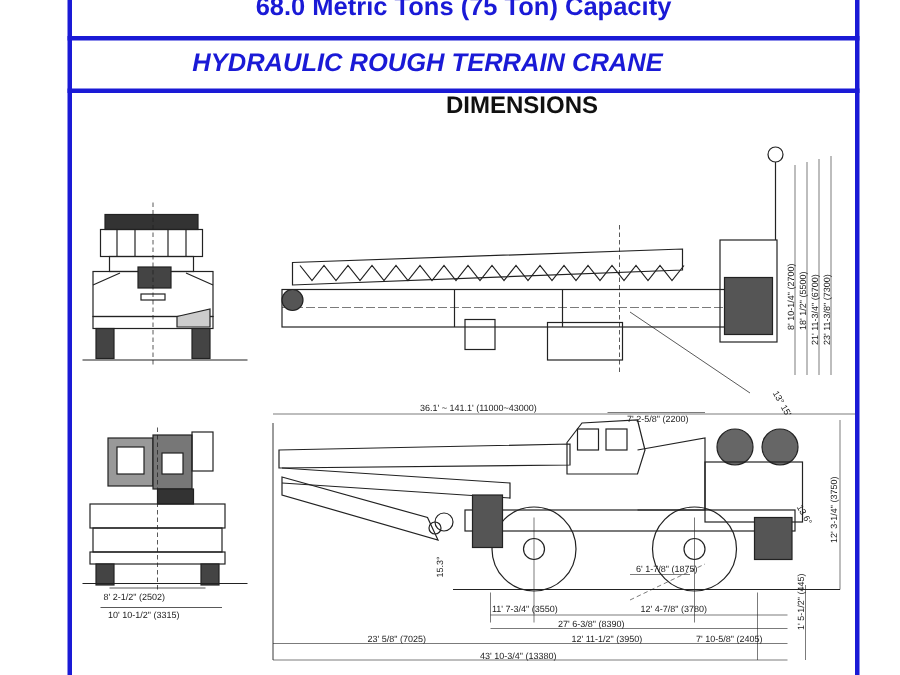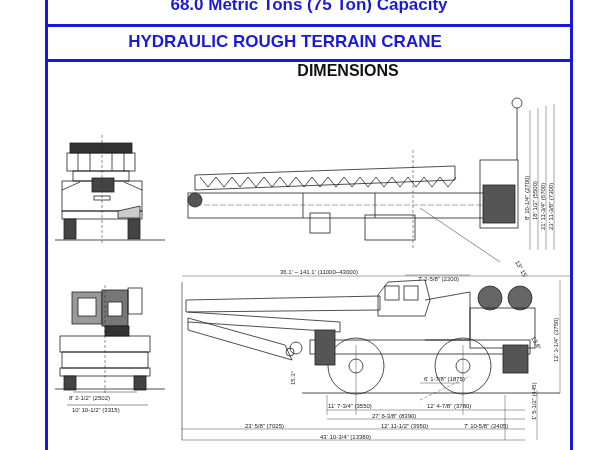--- a/index.html
+++ b/index.html
@@ -1,20 +1,20 @@
 <!DOCTYPE html>
 <html><head>
 <meta charset="utf-8">
 <style>
   html, body { margin:0; padding:0; background:#ffffff; }
   body { width:600px; height:450px; position:relative; overflow:hidden; font-family:"Liberation Sans", sans-serif; }
   .frame { position:absolute; left:45px; top:-10px; width:528px; height:470px; border-left:3px solid #1a1ad6; border-right:3px solid #1a1ad6; box-sizing:border-box; }
   .hline { position:absolute; left:45px; width:528px; height:3px; background:#1a1ad6; }
   .title1 { position:absolute; left:48px; top:-6px; width:522px; text-align:center; color:#1a1ad6; font-weight:bold; font-size:17px; line-height:22px; }
-  .title2 { position:absolute; left:48px; top:31px; width:474px; text-align:center; color:#1a1ad6; font-weight:bold; font-size:17px; line-height:22px; }
+  .title2 { position:absolute; left:48px; top:31px; width:474px; text-align:center; color:#1a1ad6; font-weight:bold; font-size:17px; line-height:22px;font-style:italic; }
   .section { position:absolute; left:48px; top:62px; width:600px; text-align:center; color:#111; font-weight:bold; font-size:16px; }
   svg.drawing { position:absolute; left:0; top:0; }
   .dim { font-family:"Liberation Sans", sans-serif; font-size:6px; fill:#222; }
 </style>
 </head>
 <body>
 
 <div class="frame"></div>
 <div class="hline" style="top:24px"></div>
 <div class="hline" style="top:59px"></div>

